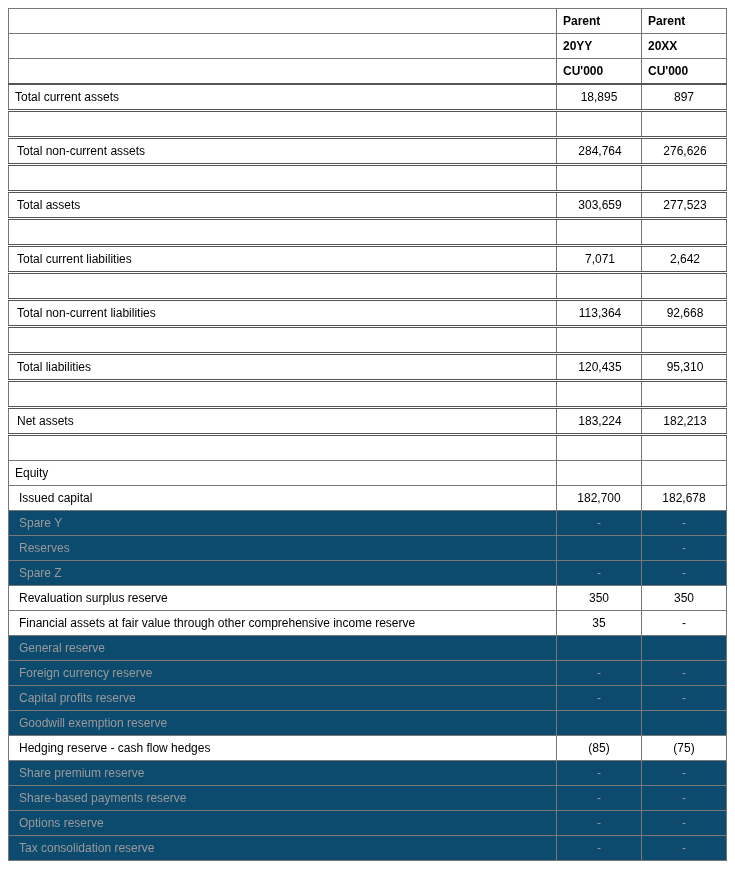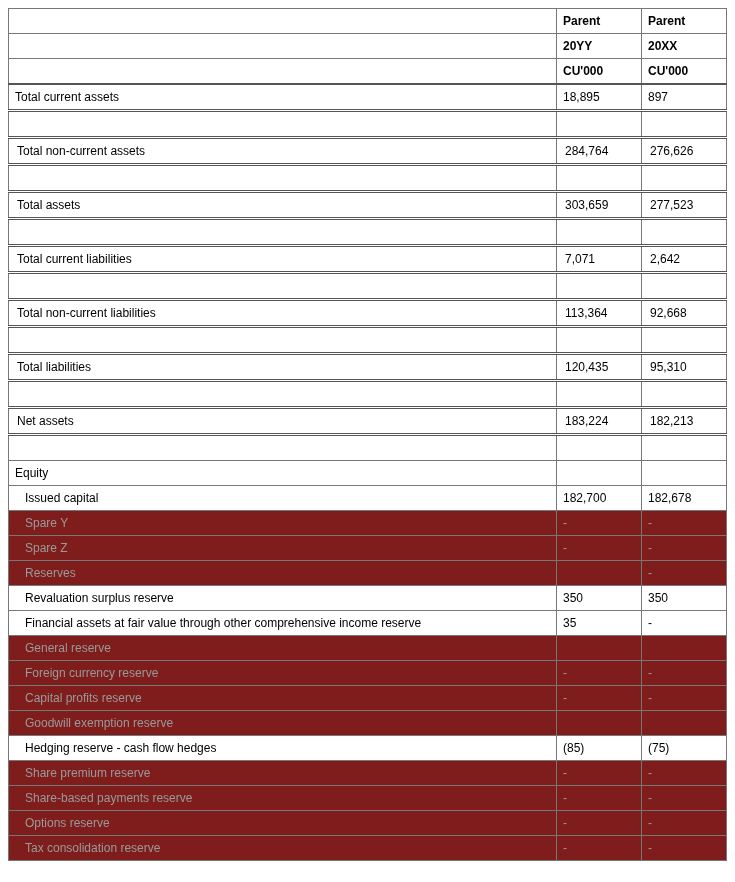--- a/index.html
+++ b/index.html
@@ -21,31 +21,31 @@
   col.val-col { width: 85px; }
   td {
     border: 1px solid #777;
     padding: 3px 6px;
     height: 18px;
     vertical-align: middle;
     overflow: hidden;
     white-space: nowrap;
   }
   td.num {
-    text-align: left;
+    text-align: center;
   }
   td.hdr {
     text-align: left;
     font-weight: bold;
   }
   tr.shaded td {
-    background: #7f1d1d;
+    background: #0c4a6e;
     color: #9a9a9a;
   }
-  .indent-1 { padding-left: 16px; }
+  .indent-1 { padding-left: 10px; }
   tr.dbl-top td { border-top: 3px double #555; padding-left: 8px; }
   tr.dbl-bot td { border-bottom: 3px double #555; }
   tr.th-bot td { border-bottom: 2px solid #555; }
 </style>
 </head>
 <body>
 
 <table>
   <colgroup>
     <col class="label-col">
@@ -155,27 +155,27 @@
       <td class="indent-1">Issued capital</td>
       <td class="num">182,700</td>
       <td class="num">182,678</td>
     </tr>
     <tr class="shaded">
       <td class="indent-1">Spare Y</td>
       <td class="num">-</td>
       <td class="num">-</td>
     </tr>
     <tr class="shaded">
+      <td class="indent-1">Reserves</td>
+      <td class="num"></td>
+      <td class="num">-</td>
+    </tr>
+    <tr class="shaded">
       <td class="indent-1">Spare Z</td>
       <td class="num">-</td>
-      <td class="num">-</td>
-    </tr>
-    <tr class="shaded">
-      <td class="indent-1">Reserves</td>
-      <td class="num"></td>
       <td class="num">-</td>
     </tr>
     <tr>
       <td class="indent-1">Revaluation surplus reserve</td>
       <td class="num">350</td>
       <td class="num">350</td>
     </tr>
     <tr>
       <td class="indent-1">Financial assets at fair value through other comprehensive income reserve</td>
       <td class="num">35</td>

